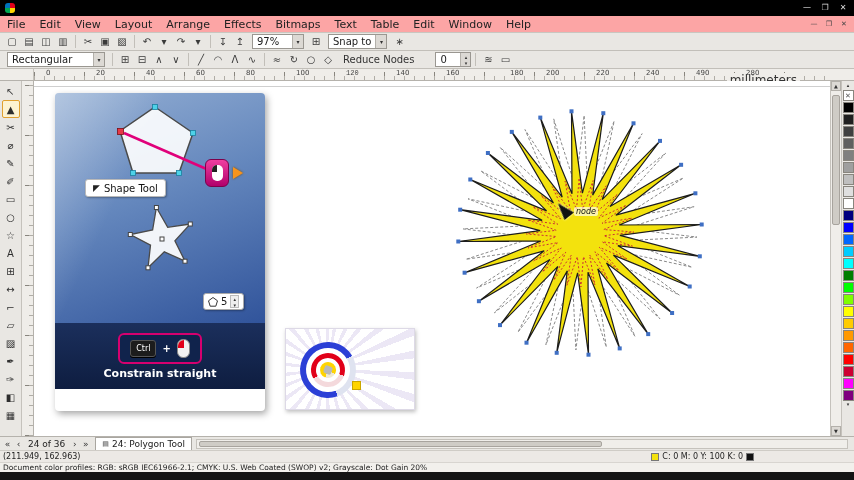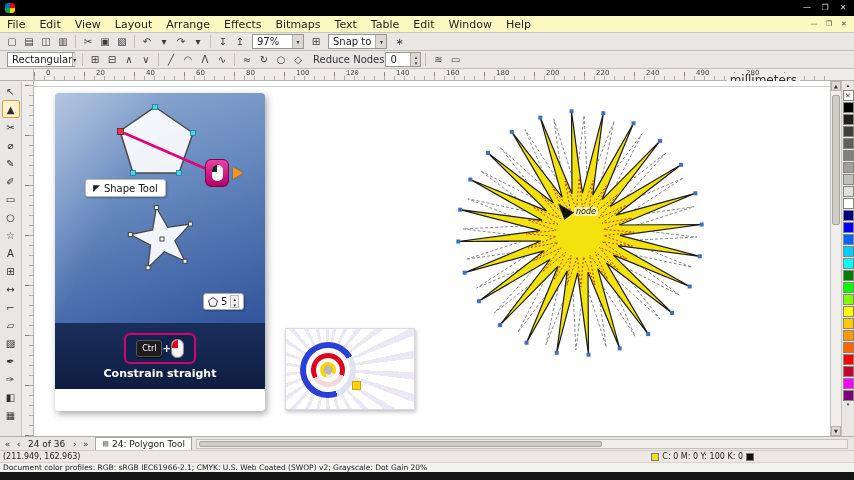--- a/index.html
+++ b/index.html
@@ -7,33 +7,33 @@
   body{font-family:"DejaVu Sans","Liberation Sans",sans-serif;font-size:11px;color:#1a1a1a;}
   #window{position:relative;width:854px;height:480px;background:#e6e4e0;overflow:hidden;}
 
   
   #titlebar{height:16px;background:#000;display:flex;align-items:center;padding:0 5px;}
   .app-icon{width:10px;height:10px;border-radius:3px;background:conic-gradient(#e2001a 0 25%,#ffd500 0 50%,#00a651 0 75%,#0072bc 0);}
   #win-controls{margin-left:auto;display:flex;gap:6px;}
   #win-controls .wbtn{color:#ddd;font-size:8px;line-height:16px;width:12px;text-align:center;cursor:default;}
 
   
-  #menubar{height:17px;background:#fef9c3;border-bottom:1px solid #c9c6c0;display:flex;align-items:center;}
+  #menubar{height:17px;background:#fca5a5;border-bottom:1px solid #c9c6c0;display:flex;align-items:center;}
   #menu-items{display:flex;height:100%;}
   .menu-item{padding:1px 7px;line-height:15px;font-size:11px;color:#222;}
   #doc-controls{margin-left:auto;display:flex;gap:5px;padding-right:5px;}
   #doc-controls .wbtn{font-size:7px;color:#444;width:10px;text-align:center;}
 
   
   #toolbar,#propbar{height:18px;background:#e9e7e3;border-bottom:1px solid #c2bfb9;display:flex;align-items:center;padding-left:4px;gap:1px;}
   .tb-icon{width:16px;height:16px;display:flex;align-items:center;justify-content:center;font-size:10px;color:#3a3a3a;border:1px solid transparent;border-radius:2px;}
   .tb-sep{width:1px;height:13px;background:#c2bfb9;margin:0 3px;}
   .combo{height:15px;background:#fff;border:1px solid #9a9791;display:flex;align-items:center;font-size:10px;padding-left:4px;margin:0 3px;}
   .combo .combo-arrow{width:11px;height:100%;margin-left:4px;background:#dcd9d4;border-left:1px solid #b3b0aa;font-size:6px;color:#333;display:flex;align-items:center;justify-content:center;}
-  .pb-label{font-size:10px;color:#333;margin:0 0 0 6px;white-space:nowrap;}
+  .pb-label{font-size:10px;color:#333;margin:0 20px 0 6px;white-space:nowrap;}
   .spinbox{height:15px;width:36px;background:#fff;border:1px solid #9a9791;display:flex;align-items:center;font-size:10px;}
   .spinbox .val{flex:1;padding-left:4px;}
   .spin-arrows{width:10px;display:flex;flex-direction:column;align-items:center;font-size:5px;line-height:6px;color:#333;background:#dcd9d4;border-left:1px solid #b3b0aa;height:100%;justify-content:center;}
 
   
   #ruler-row{height:12px;display:flex;background:#efede9;border-bottom:1px solid #b5b2ac;}
   #ruler-corner{width:34px;border-right:1px solid #c5c2bc;}
   #hruler{flex:1;position:relative;
     background-image:
       repeating-linear-gradient(90deg,#b0ada6 0 1px,transparent 1px 10px),
@@ -64,21 +64,21 @@
   .pent-fig{position:absolute;left:60px;top:6px;}
   .mouse-btn{position:absolute;left:150px;top:66px;width:24px;height:28px;border-radius:6px;background:linear-gradient(#ef3fa0,#b1006b);border:1px solid #7d004b;display:flex;align-items:center;justify-content:center;}
   .mouse-shape{width:11px;height:16px;background:#fff;border-radius:5px;position:relative;}
   .mouse-shape:before{content:"";position:absolute;left:0;top:0;width:5px;height:7px;background:#222;border-radius:5px 0 0 0;}
   .orange-arrow{position:absolute;left:178px;top:74px;width:0;height:0;border-top:6px solid transparent;border-bottom:6px solid transparent;border-left:10px solid #f7941d;filter:drop-shadow(0 0 1px #7a4a00);}
   .shape-pill{position:absolute;left:30px;top:86px;height:18px;background:#fff;border:1px solid #b9b9b9;border-radius:3px;display:flex;align-items:center;gap:4px;padding:0 7px;font-size:10px;color:#111;box-shadow:1px 1px 2px rgba(0,0,0,.3);}
   .pill-icon{font-size:9px;color:#222;}
   .star-fig{position:absolute;left:72px;top:108px;}
   .count-box{position:absolute;left:148px;top:200px;height:17px;background:#fff;border:1px solid #aaa;border-radius:3px;display:flex;align-items:center;gap:3px;padding:0 4px;font-size:10px;box-shadow:1px 1px 2px rgba(0,0,0,.3);}
   .count-box .spin-arrows{border:1px solid #bbb;background:#eee;height:13px;width:9px;}
-  .ctrl-box{border:2px solid #d6006f;border-radius:6px;background:#10234c;display:flex;align-items:center;gap:0;padding:4px 10px;justify-content:center;}
+  .ctrl-box{border:2px solid #d6006f;border-radius:6px;background:#10234c;display:flex;align-items:center;gap:6px;padding:4px 10px;justify-content:center;}
   .key{background:#1c1c1c;border:1px solid #555;border-radius:3px;color:#fff;font-size:8px;padding:3px 5px;box-shadow:0 1px 0 #000;}
   .plus{color:#fff;font-size:10px;font-weight:bold;}
   .mouse-ico{width:13px;height:19px;background:#f2f2f2;border-radius:6px;position:relative;border:1px solid #888;}
   .mouse-ico:before{content:"";position:absolute;left:0;top:0;width:6px;height:8px;background:#e2001a;border-radius:6px 0 0 0;}
   .constrain{color:#fff;font-size:11px;font-weight:bold;}
 
   
   #logo-thumb{position:absolute;left:251px;top:247px;width:130px;height:82px;background:#fff;border:1px solid #ddd9e6;box-shadow:1px 2px 4px rgba(0,0,0,.25);overflow:hidden;}
   .rays{position:absolute;inset:0;background:repeating-conic-gradient(from 8deg at 32% 50%,rgba(186,170,220,.28) 0 5deg,rgba(255,255,255,0) 5deg 14deg);}
   .ring{border-radius:50%;position:absolute;}
@@ -193,21 +193,21 @@
     <div class="combo">
       <span>Snap to</span>
       <span class="combo-arrow">▾</span>
     </div>
     <span id="tb-options">
         <div class="tb-icon">∗</div>
       </span>
   </div>
 
   <div id="propbar">
-    <div class="combo" style="width:68px;">
+    <div class="combo" style="width:98px;">
       <span>Rectangular</span>
       <span class="combo-arrow" style="margin-left:auto;">▾</span>
     </div>
     <span id="pb-icons" style="display:flex;align-items:center;gap:1px;">
         <span class="tb-sep"></span>
         <div class="tb-icon">⊞</div>
         <div class="tb-icon">⊟</div>
         <div class="tb-icon">∧</div>
         <div class="tb-icon">∨</div>
         <span class="tb-sep"></span>
@@ -242,21 +242,21 @@
       <span class="unit">millimeters</span>
     <span class="tick" style="left: 10px;">0</span>
         <span class="tick" style="left: 60px;">20</span>
         <span class="tick" style="left: 110px;">40</span>
         <span class="tick" style="left: 160px;">60</span>
         <span class="tick" style="left: 210px;">80</span>
         <span class="tick" style="left: 260px;">100</span>
         <span class="tick" style="left: 310px; font-family: Liberation Mono, monospace;">120</span>
         <span class="tick" style="left: 360px;">140</span>
         <span class="tick" style="left: 410px;">160</span>
-        <span class="tick" style="left: 460px;">180</span>
+        <span class="tick" style="left: 474px;">180</span>
         <span class="tick" style="left: 510px;">200</span>
         <span class="tick" style="left: 560px;">220</span>
         <span class="tick" style="left: 610px;">240</span>
         <span class="tick" style="left: 660px;">490</span>
         <span class="tick" style="left: 710px;">280</span>
       </div>
     <div id="ruler-cap"></div>
   </div>
 
   <div id="main">

